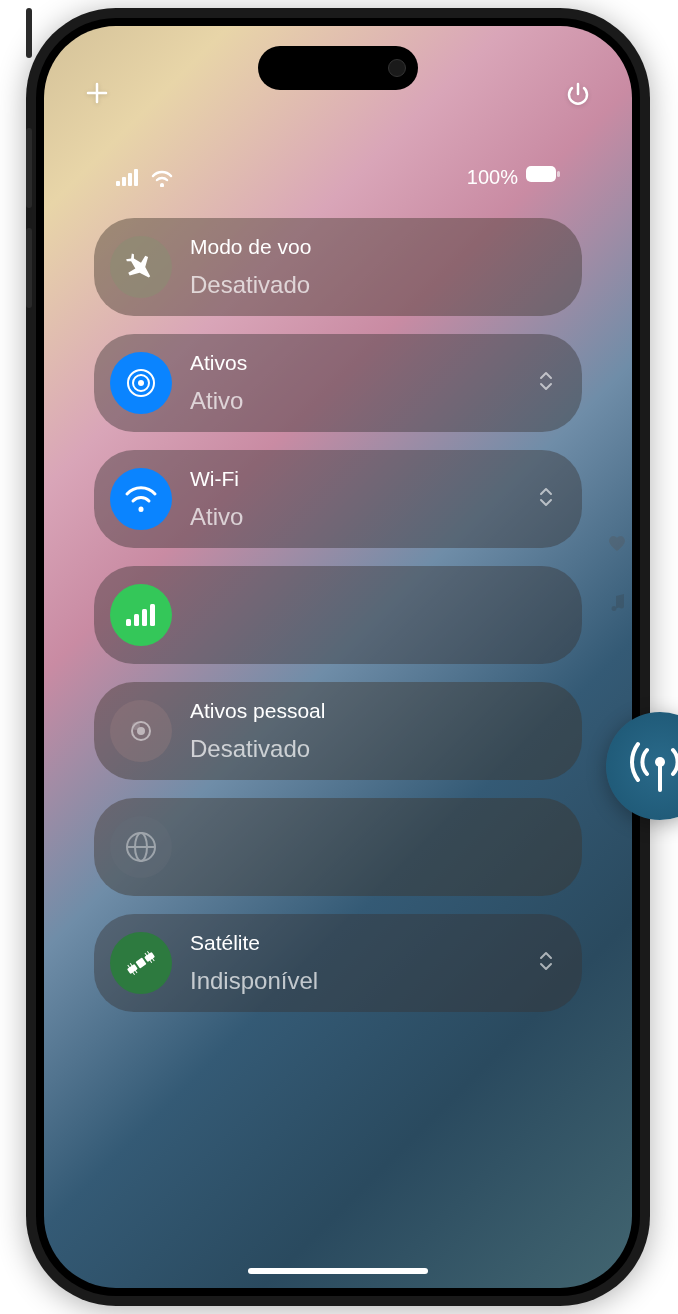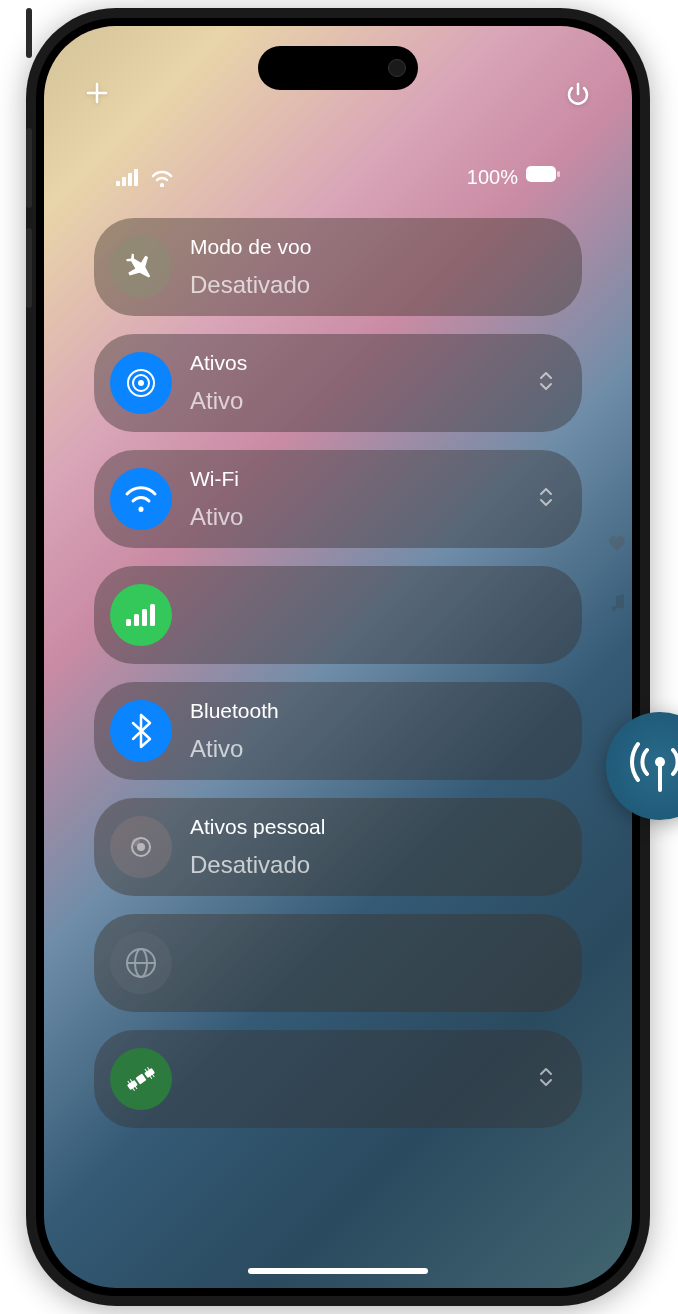--- a/index.html
+++ b/index.html
@@ -348,31 +348,20 @@
           <div class="icon-circle icon-cellular">
             <svg width="32" height="24" viewBox="0 0 32 24">
               <rect x="1" y="16" width="5" height="7" fill="#fff" rx="1.5"></rect>
               <rect x="9" y="11" width="5" height="12" fill="#fff" rx="1.5"></rect>
               <rect x="17" y="6" width="5" height="17" fill="#fff" rx="1.5"></rect>
               <rect x="25" y="1" width="5" height="22" fill="#fff" rx="1.5"></rect>
             </svg>
           </div>
         </div>
 
-        <div class="control-row on">
-          <div class="icon-circle icon-bluetooth">
-            <svg width="22" height="36" viewBox="0 0 22 36">
-              <path d="M11 2 L11 34 L20 26 L3 10 M11 2 L20 10 L3 26" stroke="#fff" stroke-width="2.5" fill="none" stroke-linejoin="round" stroke-linecap="round"></path>
-            </svg>
-          </div>
-          <div class="control-text">
-            <div class="control-title">Bluetooth</div>
-            <div class="control-status">Ativo</div>
-          </div>
-        </div>
 
         <div class="control-row off">
           <div class="icon-circle icon-hotspot">
             <svg width="32" height="32" viewBox="0 0 32 32" opacity="0.5">
               <circle cx="16" cy="16" r="4" fill="#fff"></circle>
               <circle cx="16" cy="16" r="9" stroke="#fff" stroke-width="2" fill="none"></circle>
               <circle cx="11" cy="11" r="4" fill="#fff" opacity="0.3"></circle>
             </svg>
           </div>
           <div class="control-text">
@@ -398,20 +387,24 @@
                 <rect x="14" y="14" width="8" height="8" fill="#fff" rx="1"></rect>
                 <rect x="3" y="15" width="9" height="6" fill="#fff" rx="1"></rect>
                 <rect x="24" y="15" width="9" height="6" fill="#fff" rx="1"></rect>
                 <line x1="6" y1="12" x2="6" y2="24" stroke="#fff" stroke-width="1"></line>
                 <line x1="9" y1="12" x2="9" y2="24" stroke="#fff" stroke-width="1"></line>
                 <line x1="27" y1="12" x2="27" y2="24" stroke="#fff" stroke-width="1"></line>
                 <line x1="30" y1="12" x2="30" y2="24" stroke="#fff" stroke-width="1"></line>
               </g>
             </svg>
           </div>
+          <div class="control-text">
+            <div class="control-title">Satélite</div>
+            <div class="control-status">Indisponível</div>
+          </div>
           <div class="chevron">
             <svg width="16" height="24" viewBox="0 0 16 24">
               <path d="M3 9 L8 4 L13 9 M3 15 L8 20 L13 15" stroke="rgba(255,255,255,0.6)" stroke-width="2" fill="none" stroke-linecap="round" stroke-linejoin="round"></path>
             </svg>
           </div>
         </div>
 
       </div>
 
       <div class="side-dots">

